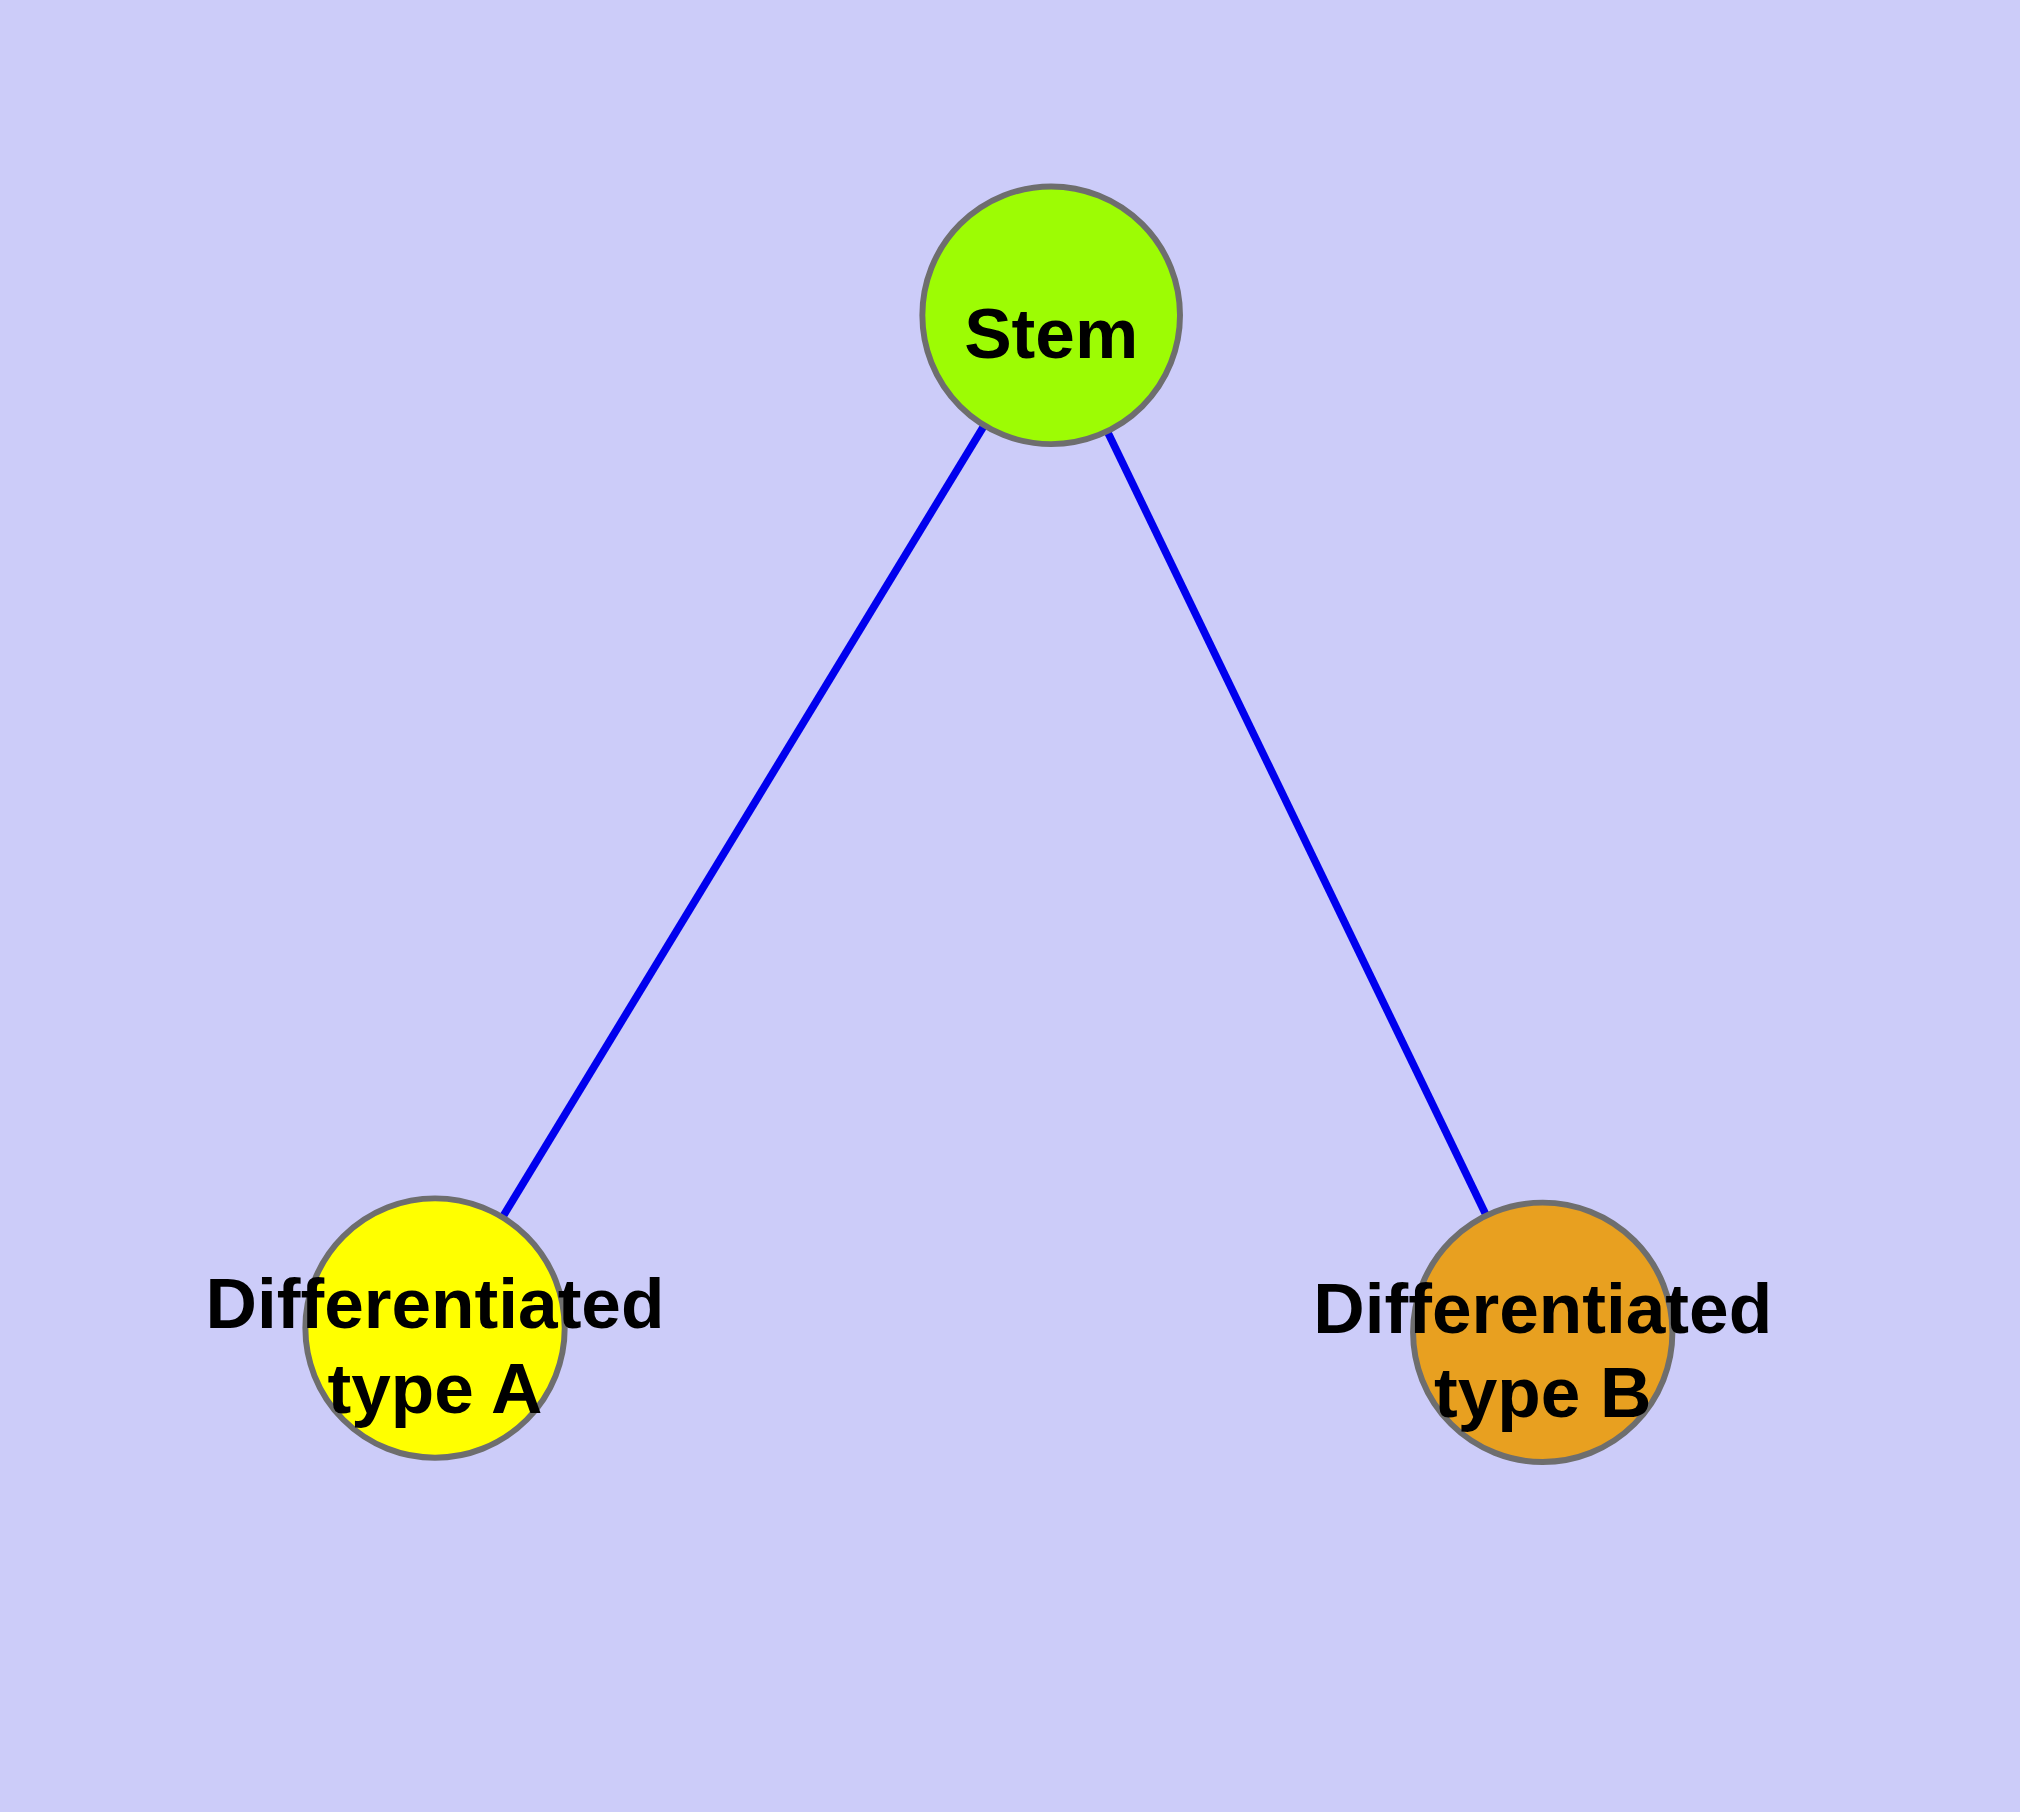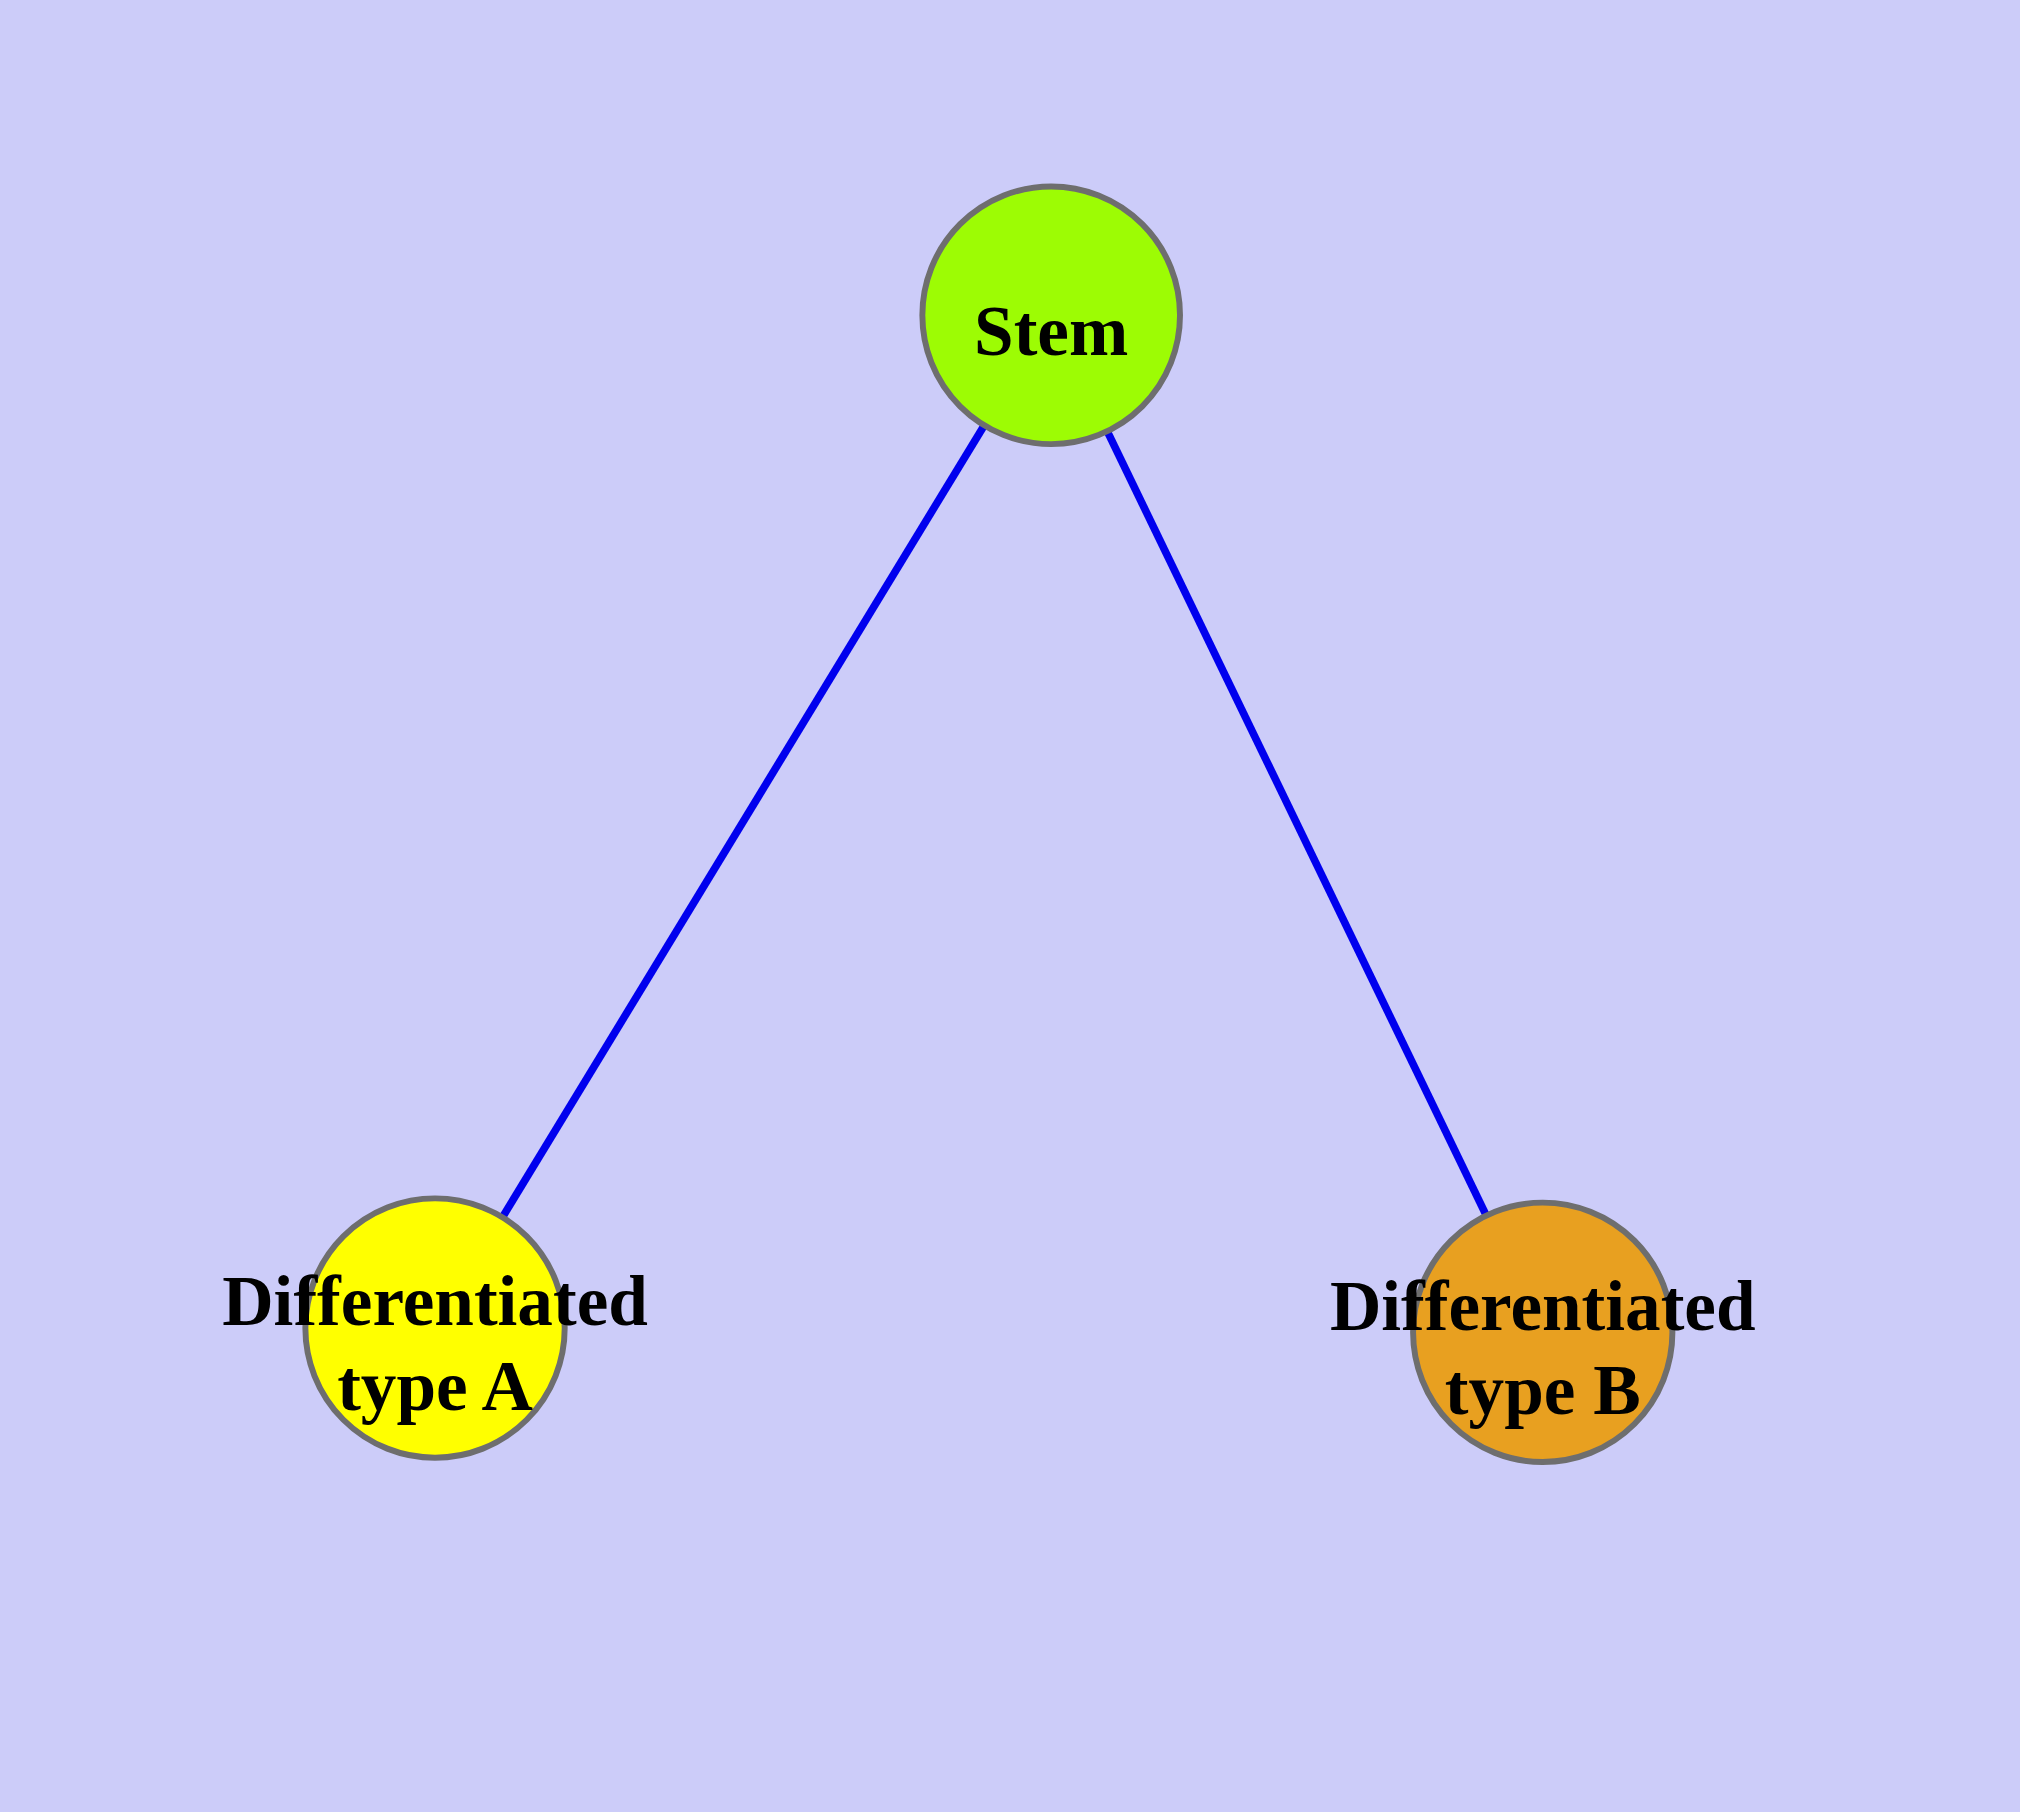--- a/index.html
+++ b/index.html
@@ -6,21 +6,21 @@
   html, body {
     margin: 0;
     padding: 0;
     background: #ffffff;
   }
   #canvas {
     position: relative;
     width: 2021px;
     height: 1812px;
     overflow: hidden;
-    font-family: Liberation Serif, serif;
+    font-family: Liberation Sans, sans-serif;
   }
   #graph-svg {
     position: absolute;
     top: 0;
     left: 0;
     width: 2021px;
     height: 1812px;
     display: block;
   }
   .node-label {

